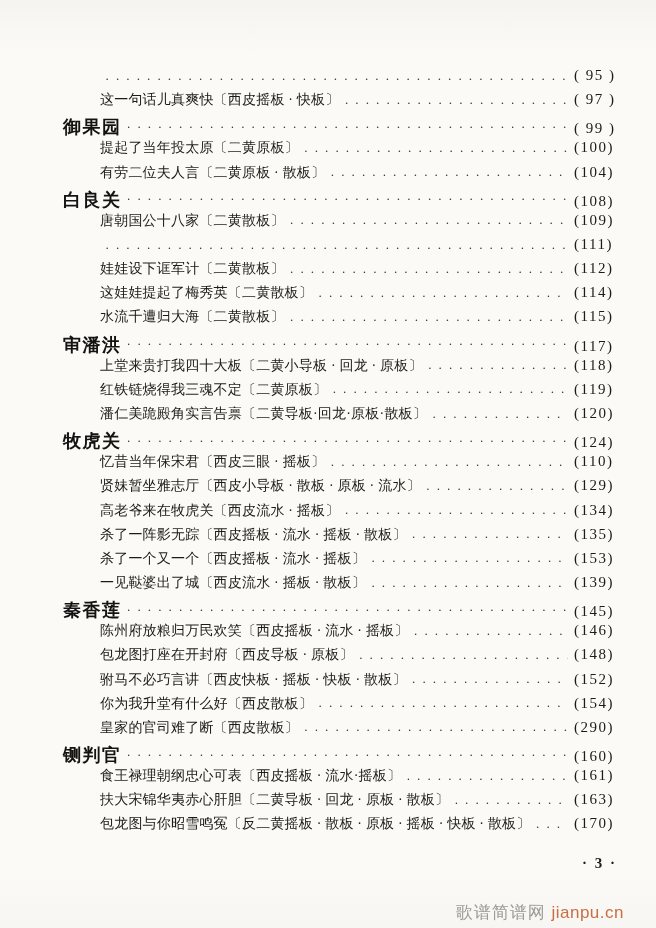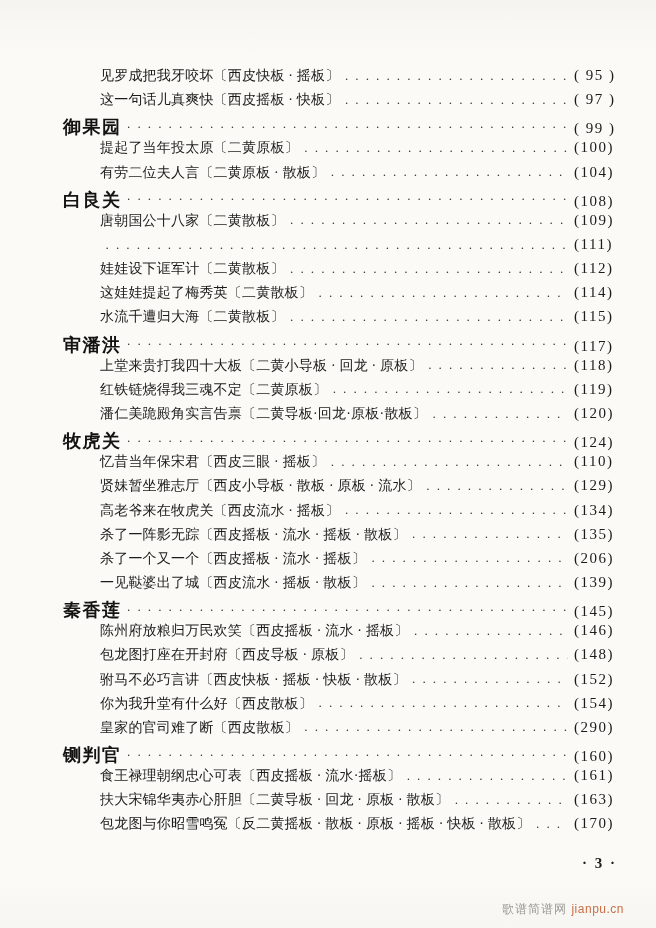--- a/index.html
+++ b/index.html
@@ -74,36 +74,35 @@
     right: 39px;
     font-size: 15px;
     font-weight: bold;
     letter-spacing: 2px;
     color: #222018;
   }
   .watermark {
     position: absolute;
     top: 901px;
     right: 32px;
-    font-size: 12px;
+    font-size: 17px;
     font-family: "Liberation Sans", "DejaVu Sans", sans-serif;
     white-space: nowrap;
     margin-left: 15px;
   }
   .wm-name { color: #9b9a96; letter-spacing: 1px; }
   .wm-url  { color: #c96f45; letter-spacing: 0.5px; }
 </style>
 </head>
 <body>
 
 <div class="paper"></div>
 
 <div class="toc">
   <div class="row entry">
-    <span class="title">见罗成把我牙咬坏〔西皮快板 · 摇板〕</span>
     <span class="leader">· · · · · · · · · · · · · · · · · · · · · · · · · · · · · · · · · · · · · · · · · · · · · · · · · · · · · · · · · · · · · · · · · · · · · · · · · · · · · · · · · · · · · · · · · · </span>
     <span class="pagenum">( 95 )</span>
   </div>
 
   <div class="row entry">
     <span class="title">这一句话儿真爽快〔西皮摇板 · 快板〕</span>
     <span class="leader">· · · · · · · · · · · · · · · · · · · · · · · · · · · · · · · · · · · · · · · · · · · · · · · · · · · · · · · · · · · · · · · · · · · · · · · · · · · · · · · · · · · · · · · · · · </span>
     <span class="pagenum">( 97 )</span>
   </div>
 
@@ -210,21 +209,21 @@
 
   <div class="row entry">
     <span class="title">杀了一阵影无踪〔西皮摇板 · 流水 · 摇板 · 散板〕</span>
     <span class="leader">· · · · · · · · · · · · · · · · · · · · · · · · · · · · · · · · · · · · · · · · · · · · · · · · · · · · · · · · · · · · · · · · · · · · · · · · · · · · · · · · · · · · · · · · · · </span>
     <span class="pagenum">(135)</span>
   </div>
 
   <div class="row entry">
     <span class="title">杀了一个又一个〔西皮摇板 · 流水 · 摇板〕</span>
     <span class="leader">· · · · · · · · · · · · · · · · · · · · · · · · · · · · · · · · · · · · · · · · · · · · · · · · · · · · · · · · · · · · · · · · · · · · · · · · · · · · · · · · · · · · · · · · · · </span>
-    <span class="pagenum">(206)</span>
+    <span class="pagenum">(153)</span>
   </div>
 
   <div class="row entry">
     <span class="title">一见鞑婆出了城〔西皮流水 · 摇板 · 散板〕</span>
     <span class="leader">· · · · · · · · · · · · · · · · · · · · · · · · · · · · · · · · · · · · · · · · · · · · · · · · · · · · · · · · · · · · · · · · · · · · · · · · · · · · · · · · · · · · · · · · · · </span>
     <span class="pagenum">(139)</span>
   </div>
 
   <div class="row section">
     <span class="title">秦香莲</span>

